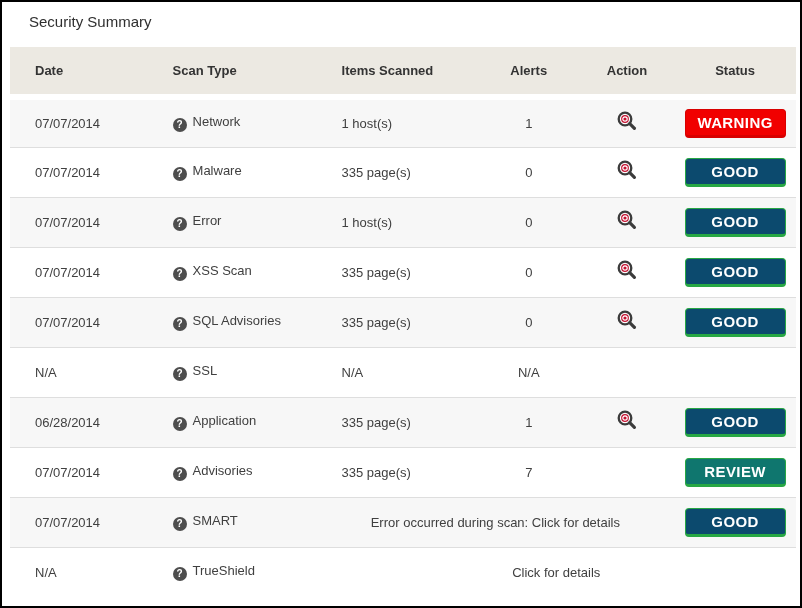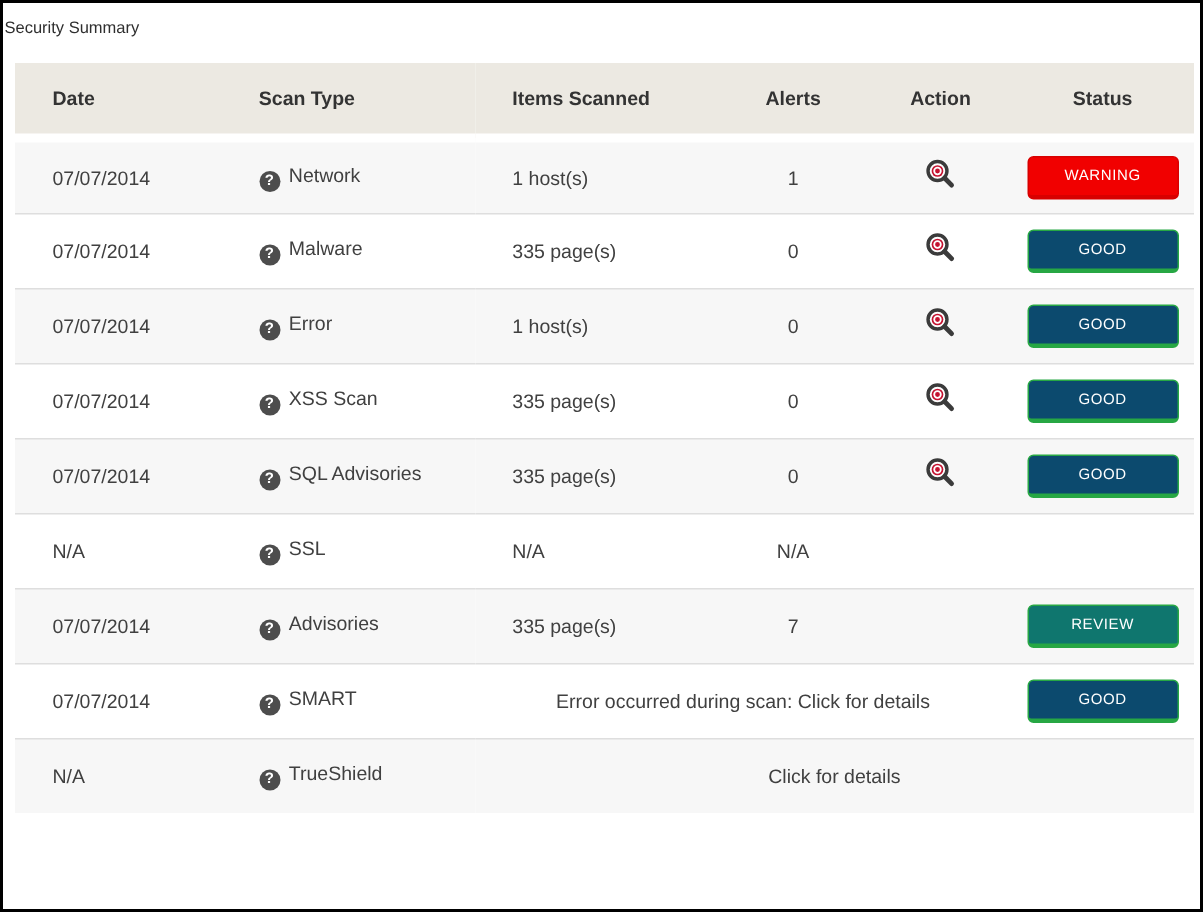--- a/index.html
+++ b/index.html
@@ -2,22 +2,22 @@
 <html><head>
 <meta charset="utf-8">
 <style>
   * { box-sizing: border-box; }
   body { margin: 0; background: #fff; font-family: "Liberation Sans", sans-serif; }
   .page {
     width: 802px; height: 608px;
     border: 2px solid #000; background: #fff; overflow: hidden;
   }
   .title {
-    font-size: 11px; font-weight: 400; color: #2f2f2f;
-    margin: 11px 0 0 1px;
+    font-size: 15px; font-weight: 400; color: #2f2f2f;
+    margin: 11px 0 0 27px;
   }
   table.summary {
     width: 786px; margin: 17px 8px 0 8px;
     border-collapse: collapse; table-layout: fixed;
   }
   th {
     background: #ece9e2; height: 42px; padding: 16px;
     font-size: 13px; font-weight: 700; color: #333;
     border-bottom: 6px solid #fff;
   }
@@ -28,21 +28,21 @@
   tbody tr + tr td { border-top: 1px solid #dedede; }
   .help-icon {
     display: inline-block; width: 14px; height: 14px; border-radius: 50%;
     background: #4d4d4d; color: #fff; font-size: 10px; font-weight: 700;
     line-height: 14px; text-align: center; margin-right: 6px;
     vertical-align: -2px; cursor: pointer;
   }
   .action-btn { display: inline-block; cursor: pointer; line-height: 0; }
   .status-btn {
     display: inline-block; width: 101px; height: 29px; line-height: 26px;
-    border-radius: 4px; color: #fff; font-size: 10px; font-weight: 400;
+    border-radius: 4px; color: #fff; font-size: 15px; font-weight: 700;
     letter-spacing: .4px; text-align: center; cursor: pointer;
   }
   .status-warning { background: #f10000; border: 1px solid #d80000; border-bottom-width: 3px; }
   .status-good    { background: #0c4a6e; border: 1px solid #27a744; border-bottom-width: 3px; }
   .status-review  { background: #0f766e; border: 1px solid #27a744; border-bottom-width: 3px; }
   .merged { cursor: pointer; }
 </style>
 </head>
 <body>
 
@@ -136,20 +136,33 @@
         </tr>
         <tr>
           <td class="left">N/A</td>
           <td class="left"><span class="help-icon">?</span><span>SSL</span></td>
           <td class="left">N/A</td>
           <td class="center">N/A</td>
           <td class="center"></td>
           <td class="center"></td>
         </tr>
         <tr>
+          <td class="left">06/28/2014</td>
+          <td class="left"><span class="help-icon">?</span><span>Application</span></td>
+          <td class="left">335 page(s)</td>
+          <td class="center">1</td>
+          <td class="center"><span class="action-btn"><svg width="24" height="24" viewBox="0 0 24 24">
+                <circle cx="10" cy="9" r="6.3" fill="#fdfdfd" stroke="#3b3b3b" stroke-width="2.3"></circle>
+                <circle cx="10" cy="9" r="3.9" fill="#c41230"></circle>
+                <circle cx="10" cy="9" r="2.2" fill="none" stroke="#fff" stroke-width="1.2"></circle>
+                <line x1="14.7" y1="13.7" x2="19.4" y2="18.4" stroke="#3b3b3b" stroke-width="3.2" stroke-linecap="round"></line>
+              </svg></span></td>
+          <td class="center"><span class="status-btn status-good">GOOD</span></td>
+        </tr>
+        <tr>
           <td class="left">07/07/2014</td>
           <td class="left"><span class="help-icon">?</span><span>Advisories</span></td>
           <td class="left">335 page(s)</td>
           <td class="center">7</td>
           <td class="center"></td>
           <td class="center"><span class="status-btn status-review">REVIEW</span></td>
         </tr>
         <tr>
           <td class="left">07/07/2014</td>
           <td class="left"><span class="help-icon">?</span><span>SMART</span></td>

